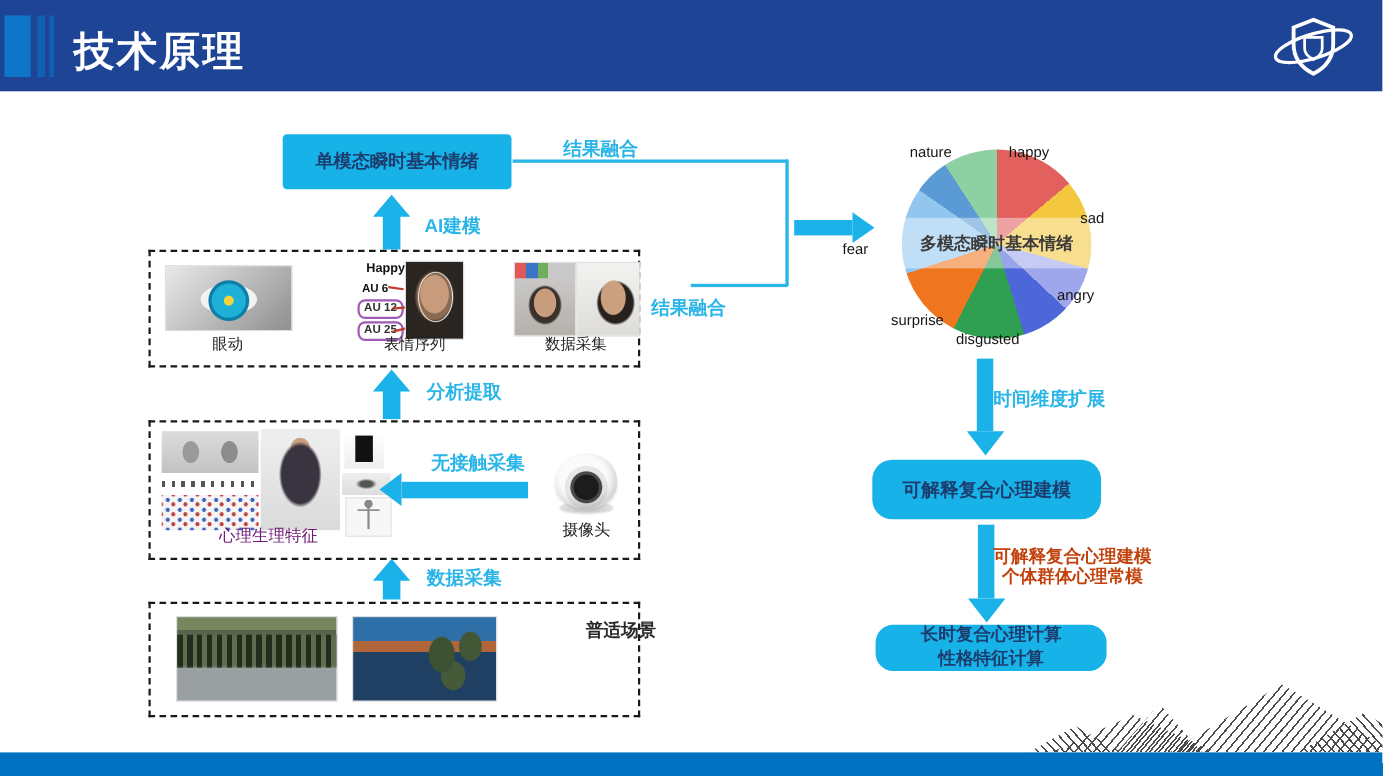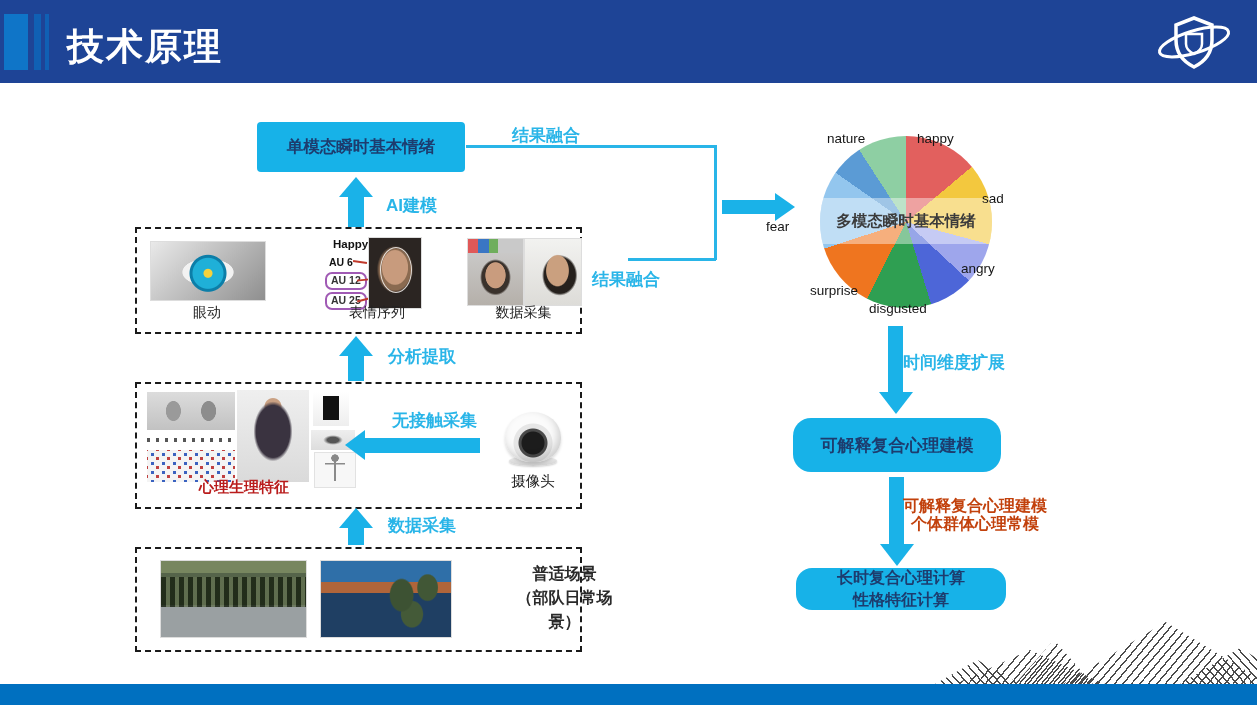--- a/index.html
+++ b/index.html
@@ -89,21 +89,21 @@
   .ann{position:absolute;color:#111;font-weight:bold;}
   .redline{position:absolute;height:2px;background:#c0392b;}
   
   .pie{position:absolute;left:820px;top:136px;width:172px;height:172px;border-radius:50%;overflow:hidden;}
   .pie-band{position:absolute;left:0;top:62px;width:172px;height:46px;background:rgba(255,255,255,.42);
      display:flex;align-items:center;justify-content:center;}
   .pie-center-text{font-size:15.5px;font-weight:bold;color:#3b3b3b;white-space:nowrap;}
   .pielabel{position:absolute;color:#151515;font-size:13.5px;font-weight:500;}
   .mini-note{position:absolute;color:#c2410c;font-size:16px;font-weight:600;white-space:nowrap;}
   .scene-text{position:absolute;color:#2a2a2a;font-size:16px;font-weight:600;text-align:center;line-height:1.5;}
-  .physio-label{position:absolute;color:#b91c1c;font-size:15px;font-weight:700;}
+  .physio-label{position:absolute;color:#701a75;font-size:15px;font-weight:400;}
 </style>
 </head>
 <body>
 
 <div id="slide">
 
   <div class="header">
     <div class="accent-big"></div>
     <div class="accent-t1"></div>
     <div class="accent-t2"></div>
@@ -180,21 +180,20 @@
 
   <div class="shaft" style="left:348px;top:527px;width:16px;height:18px;"></div>
   <div class="head up" style="left:339px;top:508px;"></div>
   <div class="cyanlabel" style="left:388px;top:514px;">数据采集</div>
 
   <div class="dashed" style="left:135px;top:547px;width:443px;height:101px;">
     <div class="ph troop1-img" style="left:23px;top:11px;width:145px;height:76px;"></div>
     <div class="ph troop2-img" style="left:183px;top:11px;width:130px;height:76px;"></div>
     <div class="scene-text" style="left:316px;top:13px;width:127px;margin-left:48px;">
       <div>普适场景</div>
-      <div>（部队日常场景）</div>
     </div>
   </div>
 
   <div class="pie" style="background: conic-gradient(rgb(226, 96, 94) 0deg, rgb(226, 96, 94) 50deg, rgb(243, 200, 62) 50deg, rgb(243, 200, 62) 105deg, rgb(158, 166, 236) 105deg, rgb(158, 166, 236) 133deg, rgb(77, 102, 216) 133deg, rgb(77, 102, 216) 163deg, rgb(47, 159, 82) 163deg, rgb(47, 159, 82) 207deg, rgb(239, 117, 31) 207deg, rgb(239, 117, 31) 252deg, rgb(147, 198, 238) 252deg, rgb(147, 198, 238) 305deg, rgb(91, 155, 213) 305deg, rgb(91, 155, 213) 327deg, rgb(142, 207, 163) 327deg, rgb(142, 207, 163) 360deg);">
     <div class="pie-band">
       <span class="pie-center-text">多模态瞬时基本情绪</span>
     </div>
   </div>
   <div class="pielabel" style="left:827px;top:131px;">nature</div>
   <div class="pielabel" style="left:917px;top:131px;">happy</div>

